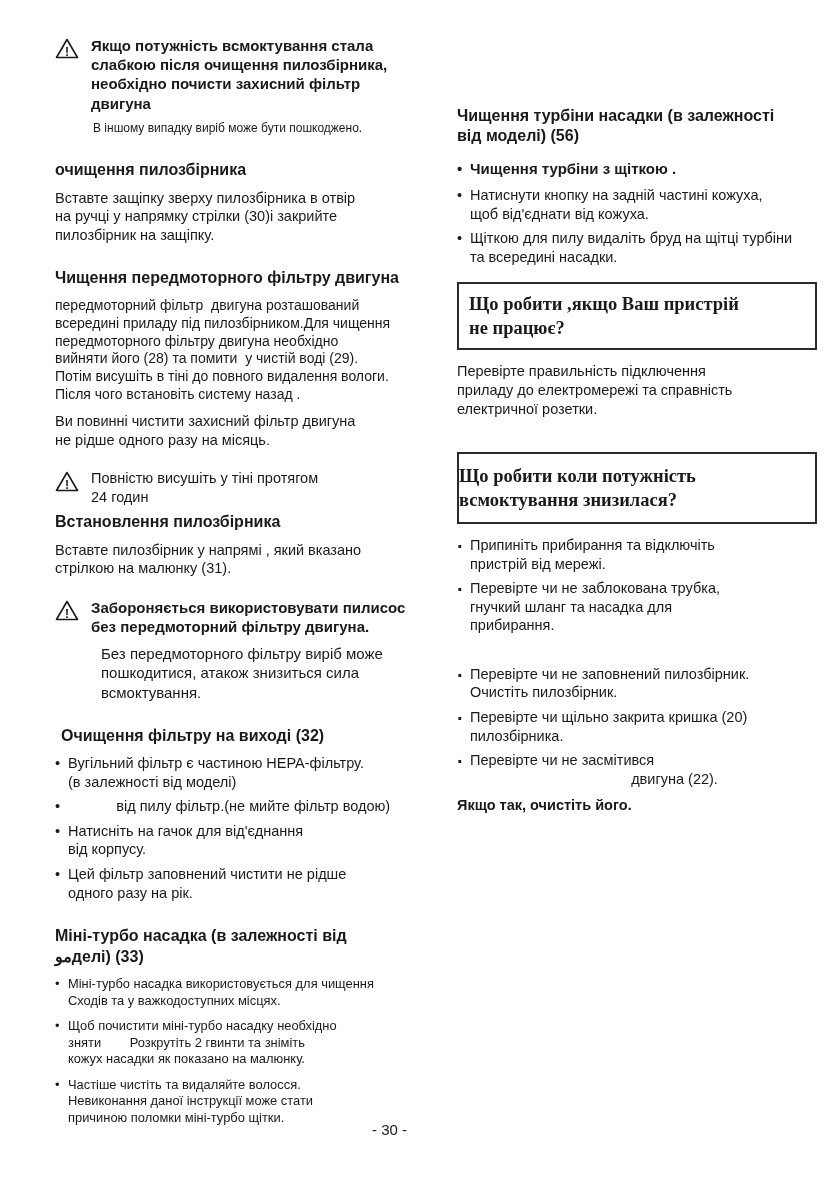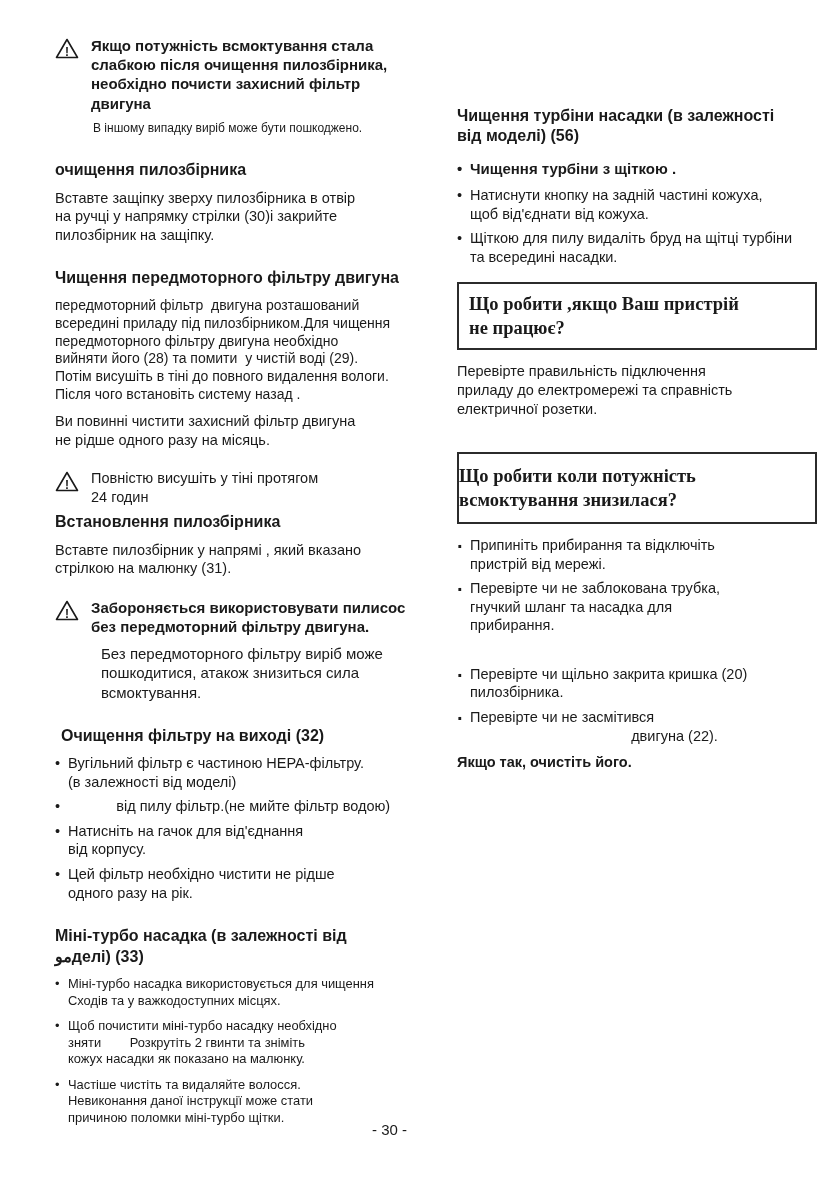--- a/index.html
+++ b/index.html
@@ -122,21 +122,21 @@
       <div class="warn-note sm pre">Без передмоторного фільтру виріб може
 пошкодитися, атакож знизиться сила всмоктування.</div>
 
       <div class="h indent pre">Очищення фільтру на виході (32)</div>
       <ul class="blist">
         <li>Вугільний фільтр є частиною HEPA-фільтру.
 (в залежності від моделі)</li>
         <li>            від пилу фільтр.(не мийте фільтр водою)</li>
         <li>Натисніть на гачок для від'єднання
 від корпусу.</li>
-        <li>Цей фільтр необхідно чистити не рідше
+        <li>Цей фільтр заповнений чистити не рідше
 одного разу на рік.</li>
       </ul>
 
       <div class="h pre">Міні-турбо насадка (в залежності від
 موделі) (33)</div>
       <ul class="blist sm2">
         <li>Міні-турбо насадка використовується для чищення
 Сходів та у важкодоступних місцях.</li>
         <li>Щоб почистити міні-турбо насадку необхідно
 зняти        Розкрутіть 2 гвинти та зніміть
@@ -175,20 +175,22 @@
 
       <ul class="blist dots">
         <li>Припиніть прибирання та відключіть
 пристрій від мережі.</li>
         <li>Перевірте чи не заблокована трубка,
 гнучкий шланг та насадка для
 прибирання.</li>
       </ul>
 
       <ul class="blist dots gap">
+        <li>Перевірте чи не заповнений пилозбірник.
+Очистіть пилозбірник.</li>
         <li>Перевірте чи щільно закрита кришка (20)
 пилозбірника.</li>
         <li>Перевірте чи не засмітився
                                         двигуна (22).</li>
       </ul>
       <div class="p footer-line pre">Якщо так, очистіть його.</div>
 
     </div>
   </div>
 

